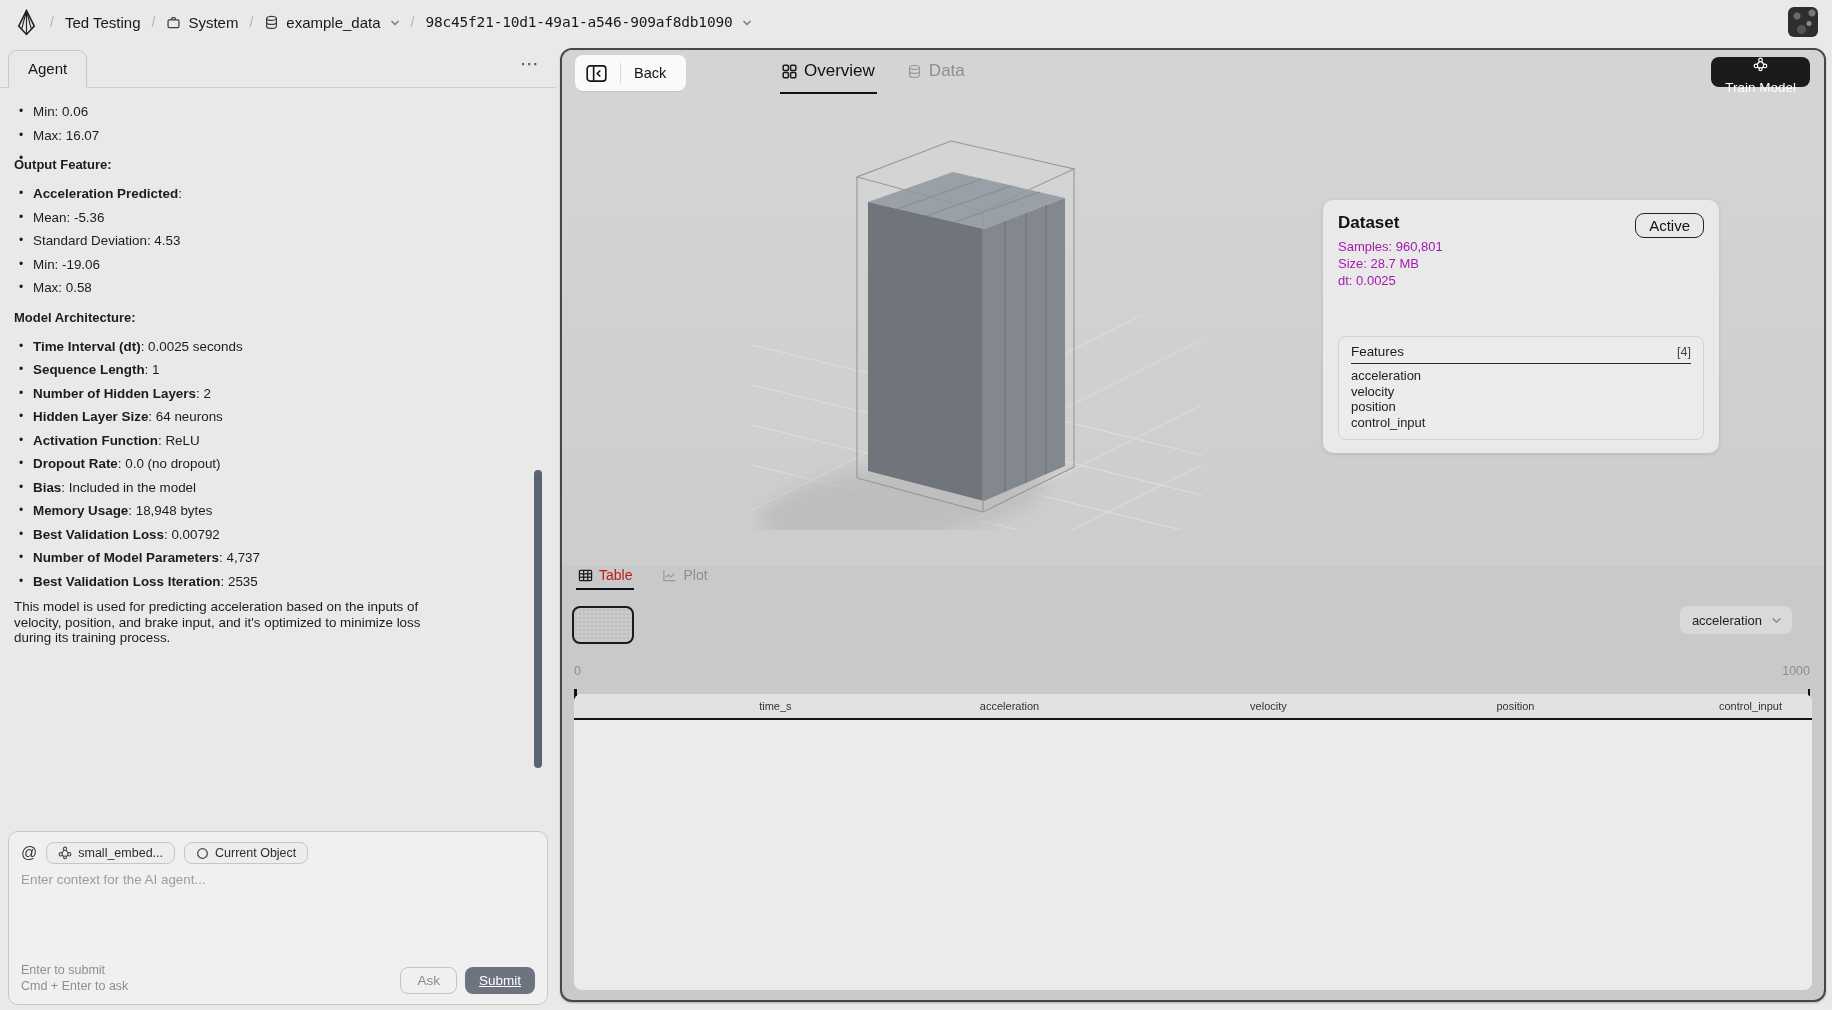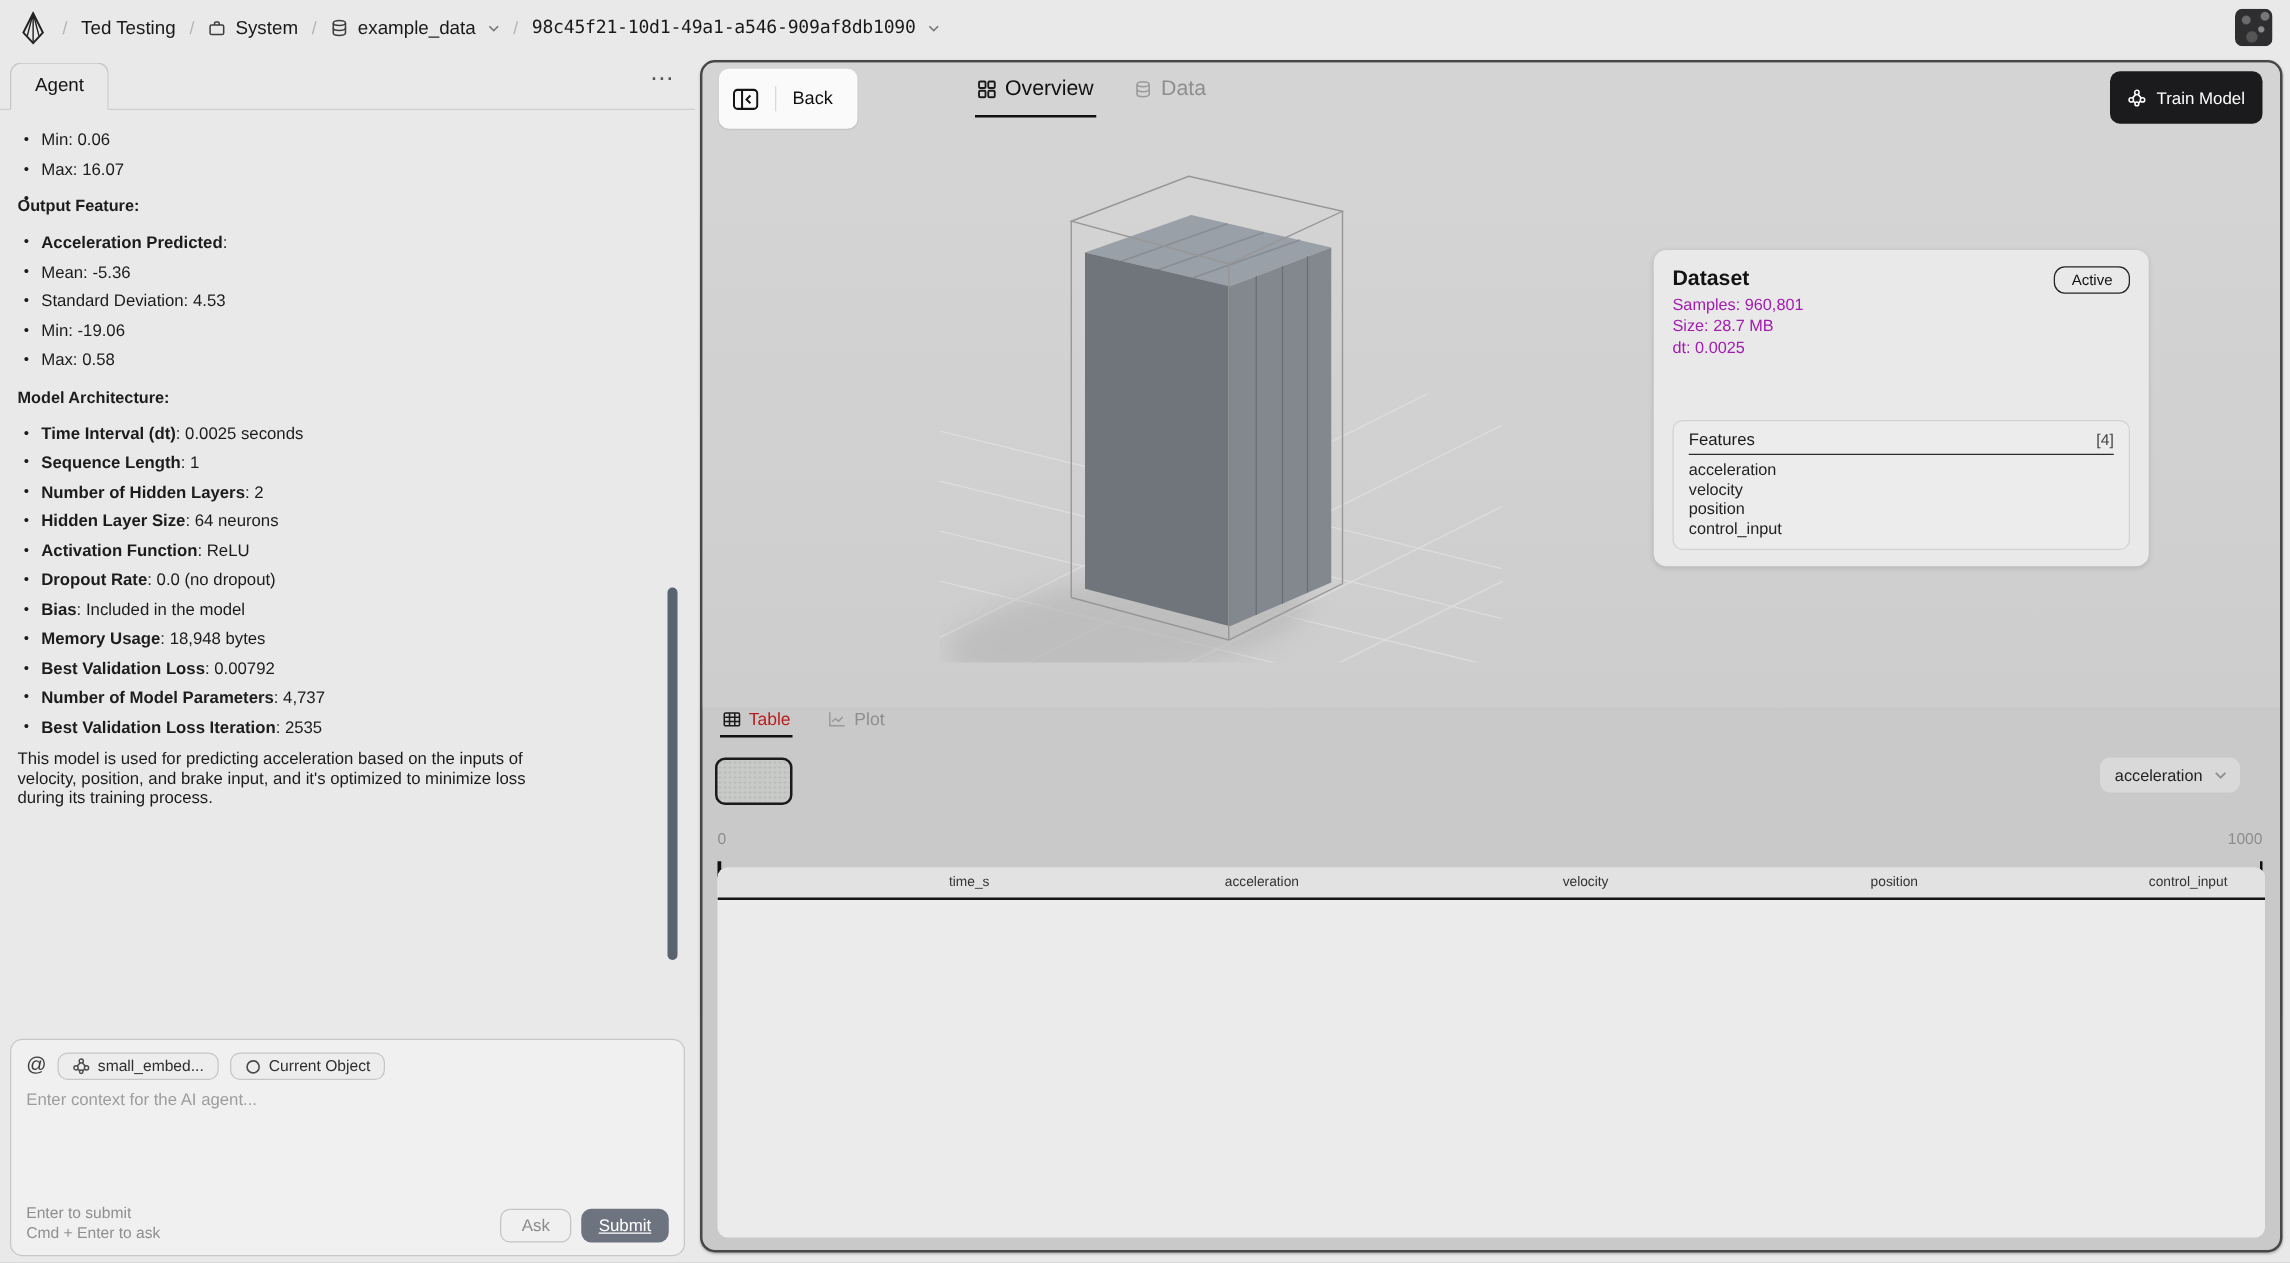--- a/index.html
+++ b/index.html
@@ -61,45 +61,45 @@
   .btn-ask { padding:5px 16px; border:1px solid #c4c4c4; border-radius:8px; background:#f0f0f0;
     color:#8a8a8a; font-size:13.5px; cursor:pointer; margin-right:8px; }
   .btn-submit { padding:6px 14px; border:none; border-radius:8px; background:#6d7480;
     color:#fff; font-size:13.5px; cursor:pointer;text-decoration:underline; }
 
   
   .main { position:absolute; left:560px; top:48px; width:1266px; height:954px;
     background:#c9c9c9; border:2px solid #47474a; border-radius:12px; overflow:hidden;
     box-shadow:0 1px 2px rgba(0,0,0,.25); }
   .mheader { position:absolute; left:0; top:0; right:0; height:44px; z-index:3; }
-  .back-group { position:absolute; left:13px; top:5px; height:48px; background:#fafafa;
+  .back-group { position:absolute; left:13px; top:5px; height:36px; background:#fafafa;
     border-radius:8px; display:flex; align-items:center; gap:13px; padding:0 20px 0 11px;
     box-shadow:0 1px 1px rgba(0,0,0,.08); }
   .vdiv { width:1px; height:20px; background:#d8d8d8; }
   .back-label { font-size:14.5px; color:#111; cursor:pointer; }
   .tabs { position:absolute; left:218px; top:0; height:44px; display:flex; gap:28px; }
   .tab { display:flex; align-items:center; gap:7px; font-size:17px; color:#8e8e8e;
     cursor:pointer; border-bottom:2px solid transparent; padding:0 2px; }
   .tab.active { color:#111; border-bottom-color:#111; }
-  .train-btn { position:absolute; right:14px; top:7px; height:42px; display:flex; align-items:center;
+  .train-btn { position:absolute; right:14px; top:7px; height:30px; display:flex; align-items:center;
     gap:8px; padding:0 14px; background:#1b1b1d; color:#fff; border:none; border-radius:8px;
-    font-size:13.5px; cursor:pointer; }
+    font-size:13.5px; cursor:pointer;flex-direction:column; }
 
   .viewport { position:absolute; left:0; top:0; right:0; height:516px;
     background:linear-gradient(#d4d4d4 20%, #cdcdcd); cursor:grab; }
   .scene { position:absolute; left:190px; top:60px; }
 
   
   .dataset-card { position:absolute; left:761px; top:150px; width:396px; height:253px;
     background:#e9e9e9; border-radius:10px; box-shadow:0 1px 4px rgba(0,0,0,.13);
     padding:13px 15px 13px; display:flex; flex-direction:column; z-index:2; }
   .dc-titlerow { display:flex; align-items:flex-start; }
   .dc-title { font-size:17px; font-weight:700; color:#121212; }
   .dc-badge { margin-left:auto; border:1.5px solid #242424; border-radius:9px; padding:3px 13px;
-    font-size:12px; color:#121212; background:#e9e9e9; cursor:pointer; }
+    font-size:15px; color:#121212; background:#e9e9e9; cursor:pointer; }
   .dc-lines { margin-top:0; font-size:13px; color:#a21caf; line-height:17px; }
   .feat-box { margin-top:auto; border:1px solid #d2d2d2; border-radius:8px; background:#ececec;
     padding:7px 12px 9px; }
   .feat-head { display:flex; align-items:center; border-bottom:1.5px solid #2a2a2a; padding-bottom:4px; }
   .feat-title { font-size:13.4px; color:#1a1a1a;text-align:right; }
   .feat-count { margin-left:auto; font-size:12.5px; color:#444; }
   .feat-list { margin-top:4px; }
   .feat-item { font-size:13px; color:#222; line-height:15.5px; }
 
   

